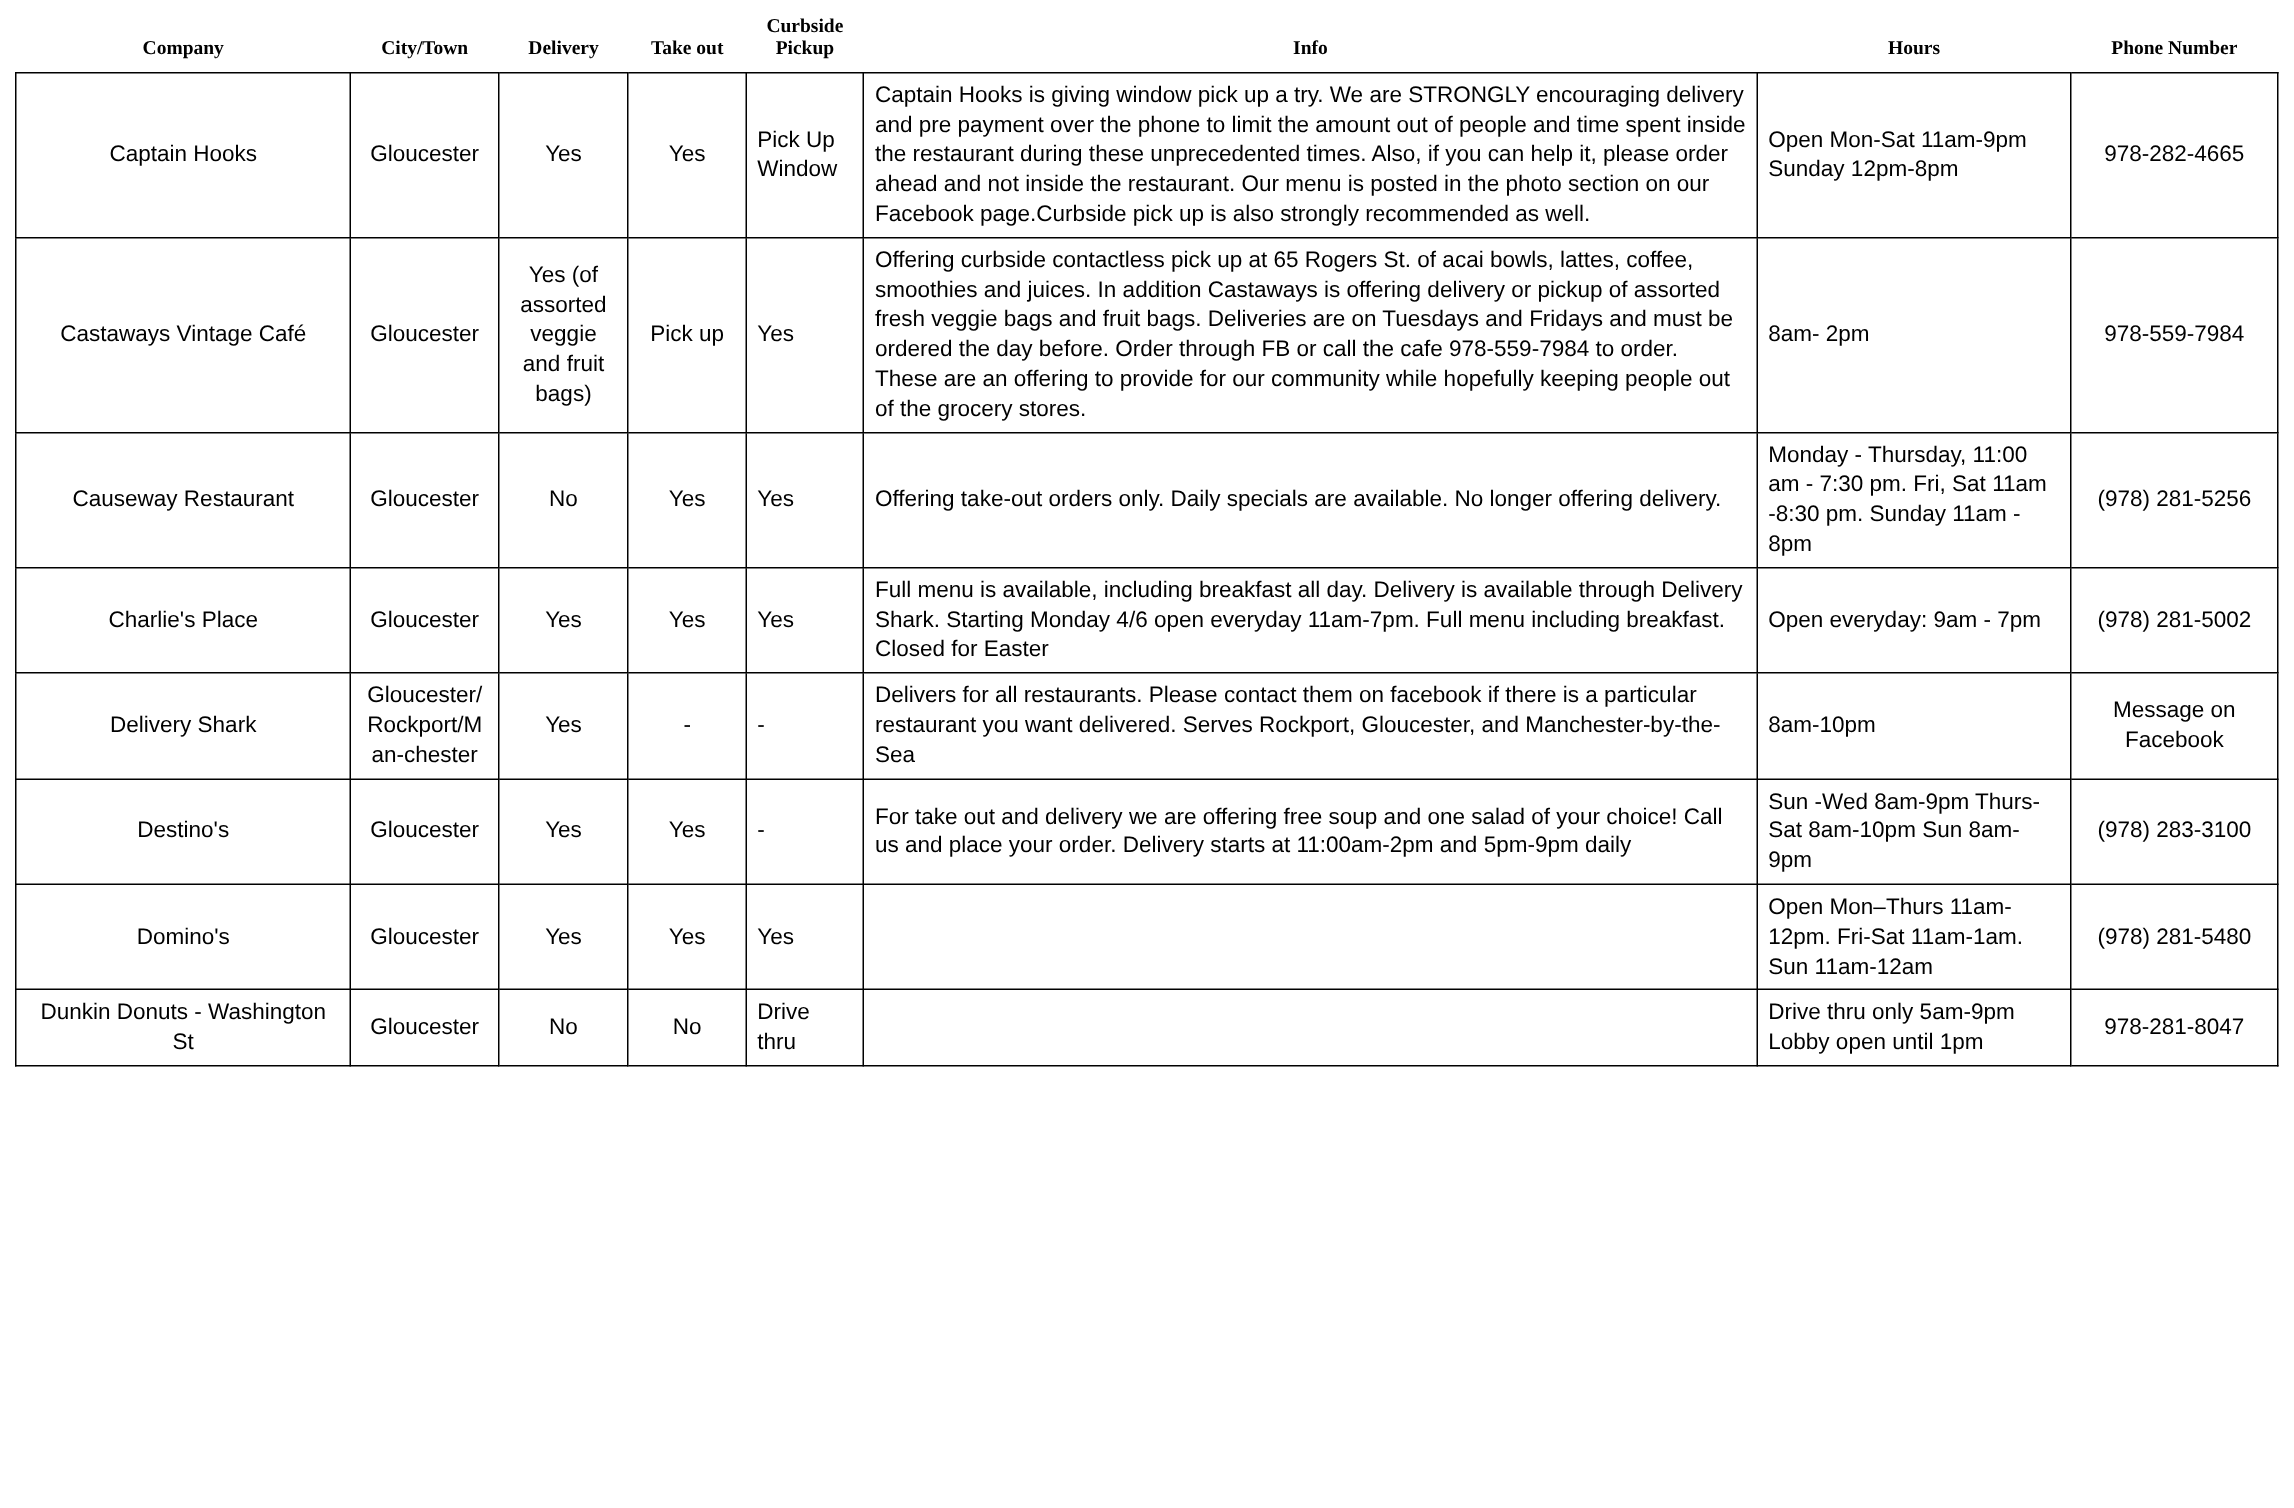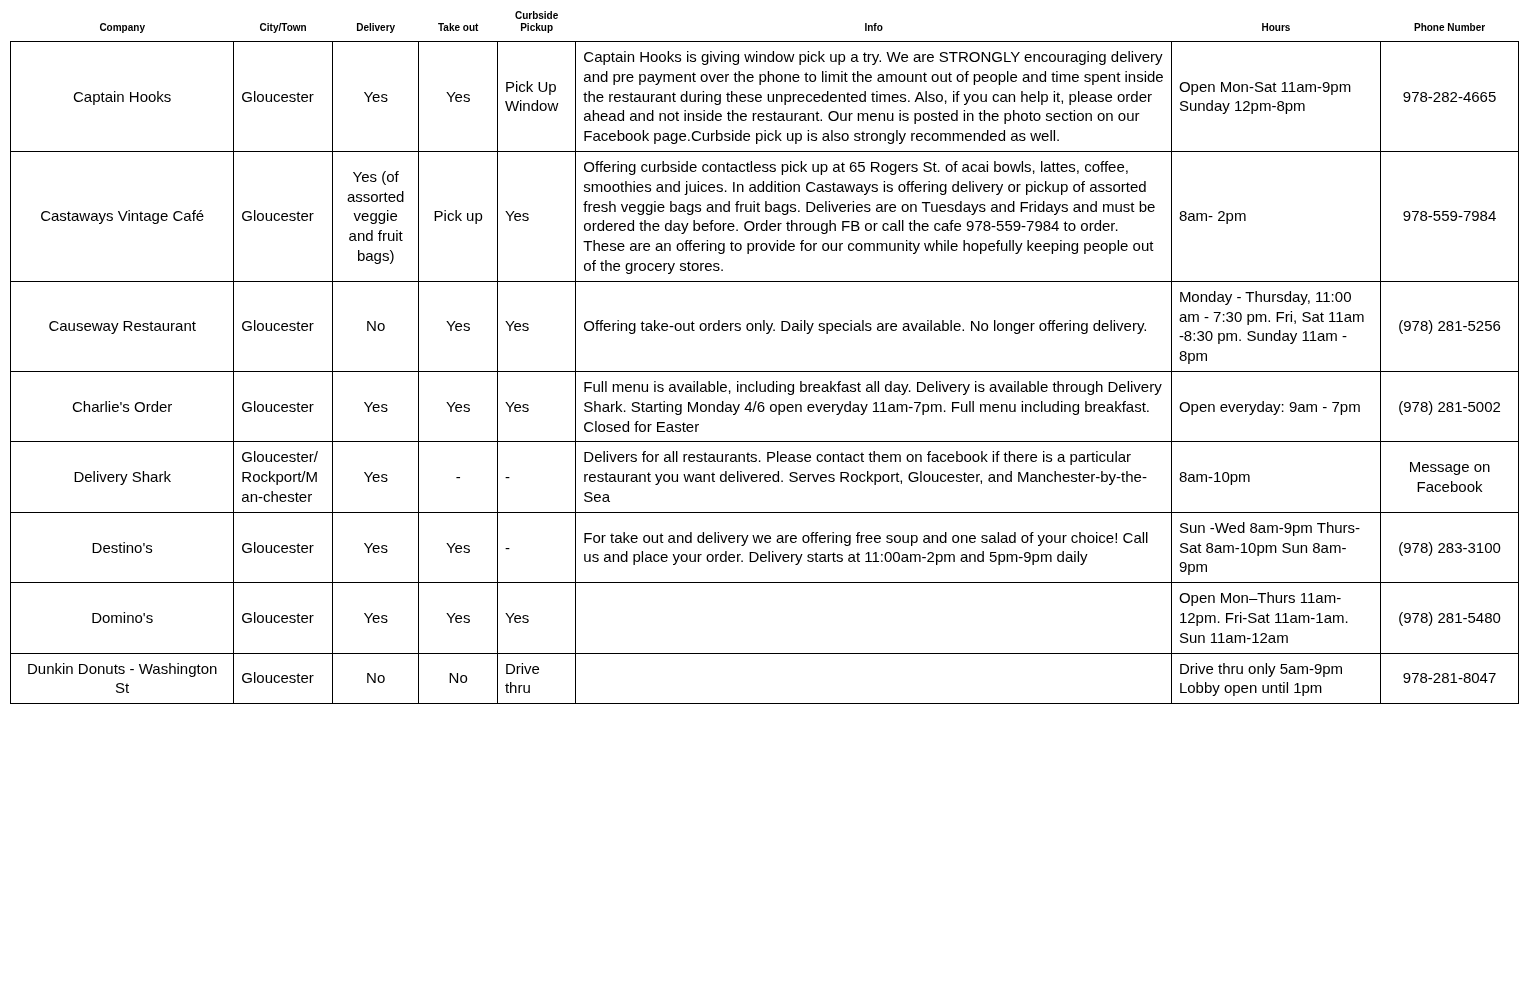--- a/index.html
+++ b/index.html
@@ -20,44 +20,45 @@
   }
   table.restaurant-table {
     border-collapse: collapse;
     width: 1509px;
     table-layout: fixed;
     font-size: 15px;
   }
   table.restaurant-table thead th {
     border: none;
     font-weight: bold;
-    font-size: 10px;
+    font-size: 13px;
     text-align: center;
     vertical-align: bottom;
     padding: 4px 4px 8px 4px;
     line-height: 1.15;
+    font-family: Liberation Serif, serif;
   }
   table.restaurant-table tbody td {
     border: 1px solid #000000;
     vertical-align: middle;
     padding: 5px 7px;
     line-height: 1.32;
   }
   
   col.c-company   { width: 222px; }
   col.c-city      { width: 98px; }
   col.c-delivery  { width: 86px; }
   col.c-takeout   { width: 78px; }
   col.c-curbside  { width: 78px; }
   col.c-info      { width: 592px; }
   col.c-hours     { width: 208px; }
   col.c-phone     { width: 137px; }
 
   td.company   { text-align: center; margin-left: 20px; }
-  td.city      { text-align: left; }
+  td.city      { text-align: center; }
   td.delivery  { text-align: center; }
   td.takeout   { text-align: center; }
   td.curbside  { text-align: left; }
   td.info      { text-align: left; margin-left: 40px; }
   td.hours     { text-align: left; }
   td.phone     { text-align: center; }
 
   .wrap-tight { word-break: break-word; }
 </style>
 </head>
@@ -112,21 +113,21 @@
           <td class="company">Causeway Restaurant</td>
           <td class="city wrap-tight">Gloucester</td>
           <td class="delivery">No</td>
           <td class="takeout">Yes</td>
           <td class="curbside">Yes</td>
           <td class="info">Offering take-out orders only. Daily specials are available. No longer offering delivery.</td>
           <td class="hours">Monday - Thursday, 11:00 am - 7:30 pm. Fri, Sat 11am -8:30 pm. Sunday 11am - 8pm</td>
           <td class="phone">(978) 281-5256</td>
         </tr>
         <tr>
-          <td class="company">Charlie's Order</td>
+          <td class="company">Charlie's Place</td>
           <td class="city wrap-tight">Gloucester</td>
           <td class="delivery">Yes</td>
           <td class="takeout">Yes</td>
           <td class="curbside">Yes</td>
           <td class="info">Full menu is available, including breakfast all day. Delivery is available through Delivery Shark. Starting Monday 4/6 open everyday 11am-7pm. Full menu including breakfast. Closed for Easter</td>
           <td class="hours">Open everyday: 9am - 7pm</td>
           <td class="phone">(978) 281-5002</td>
         </tr>
         <tr>
           <td class="company">Delivery Shark</td>

